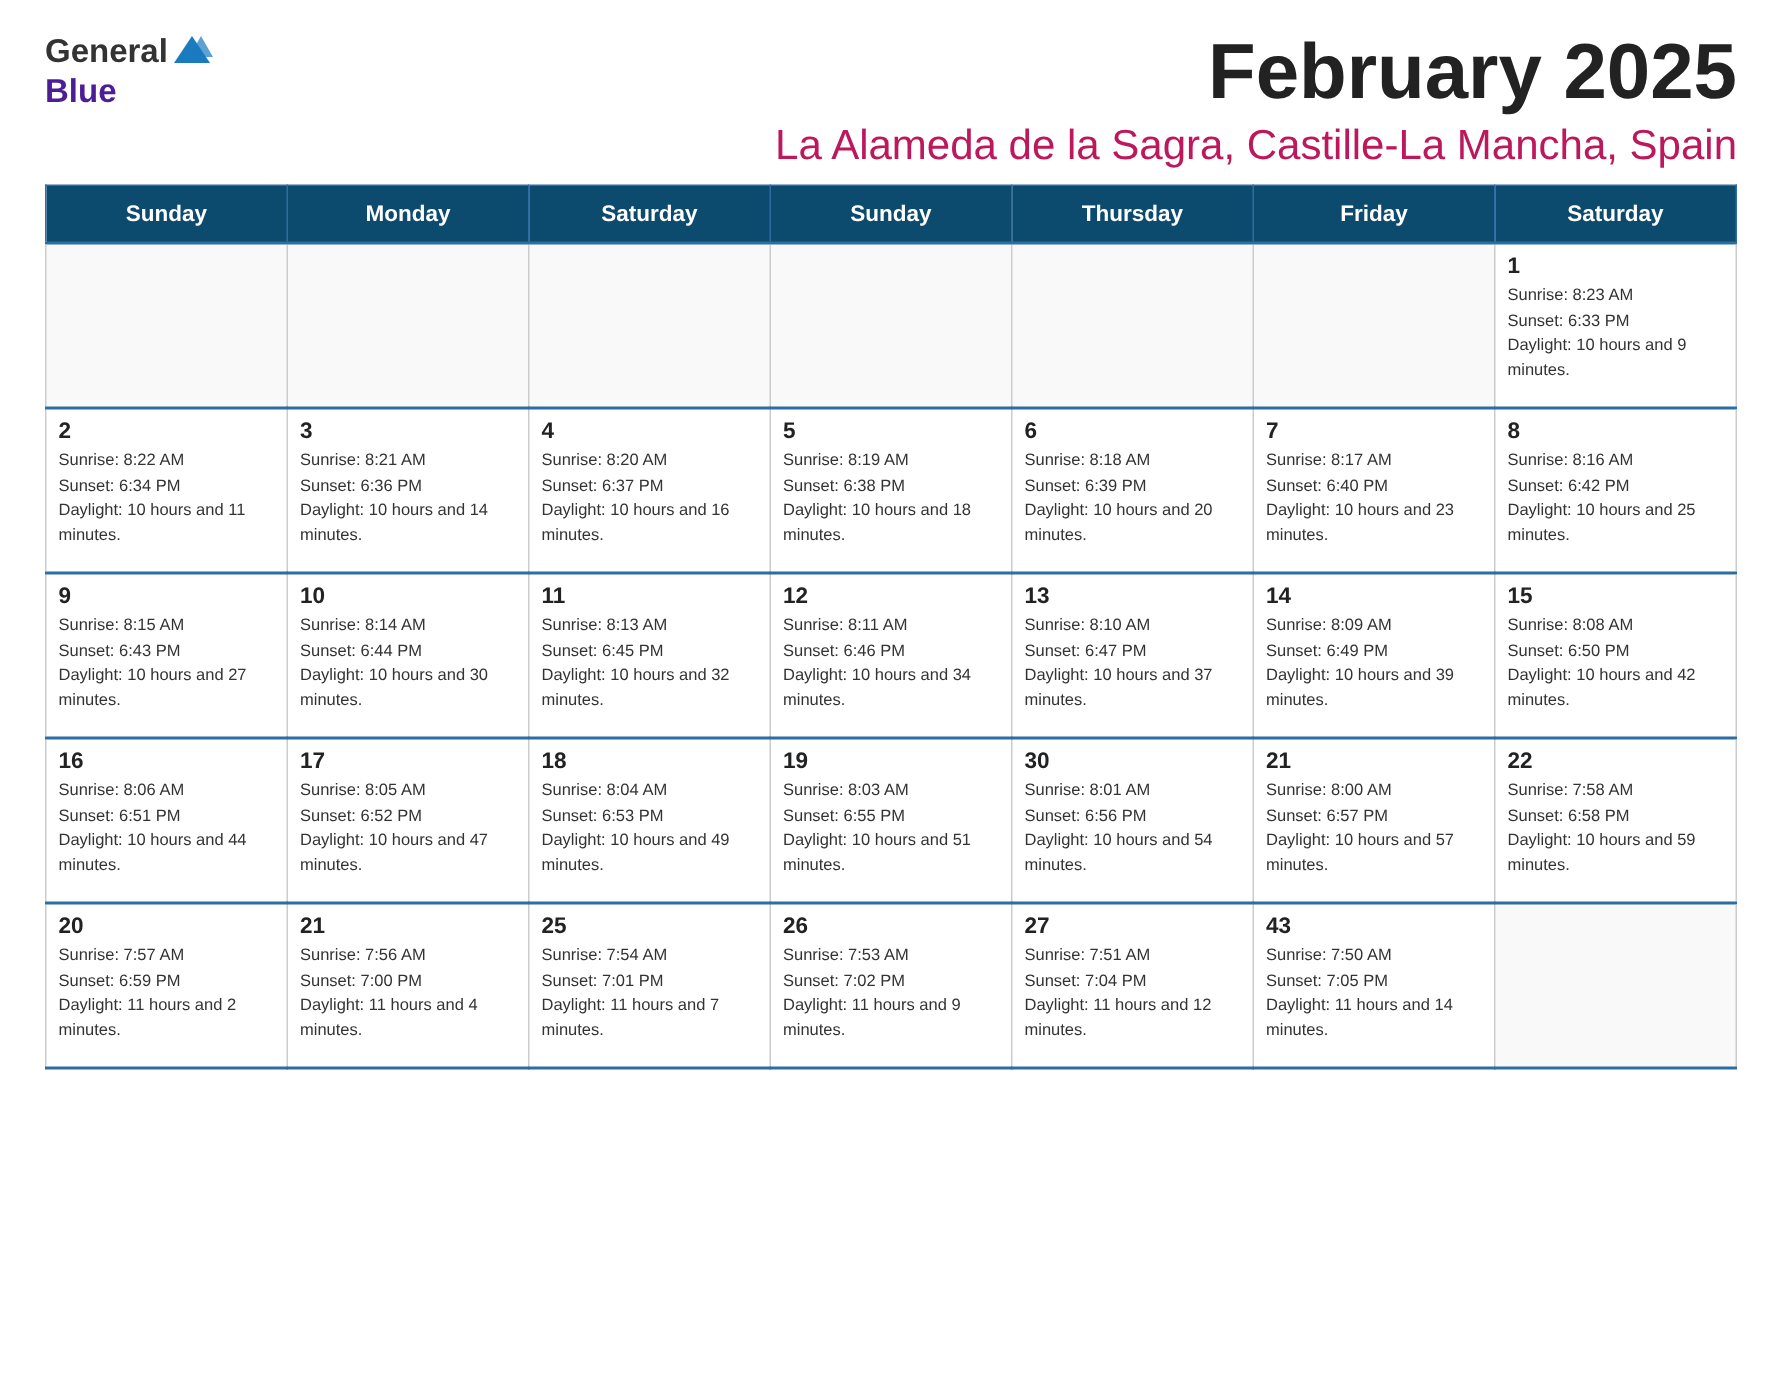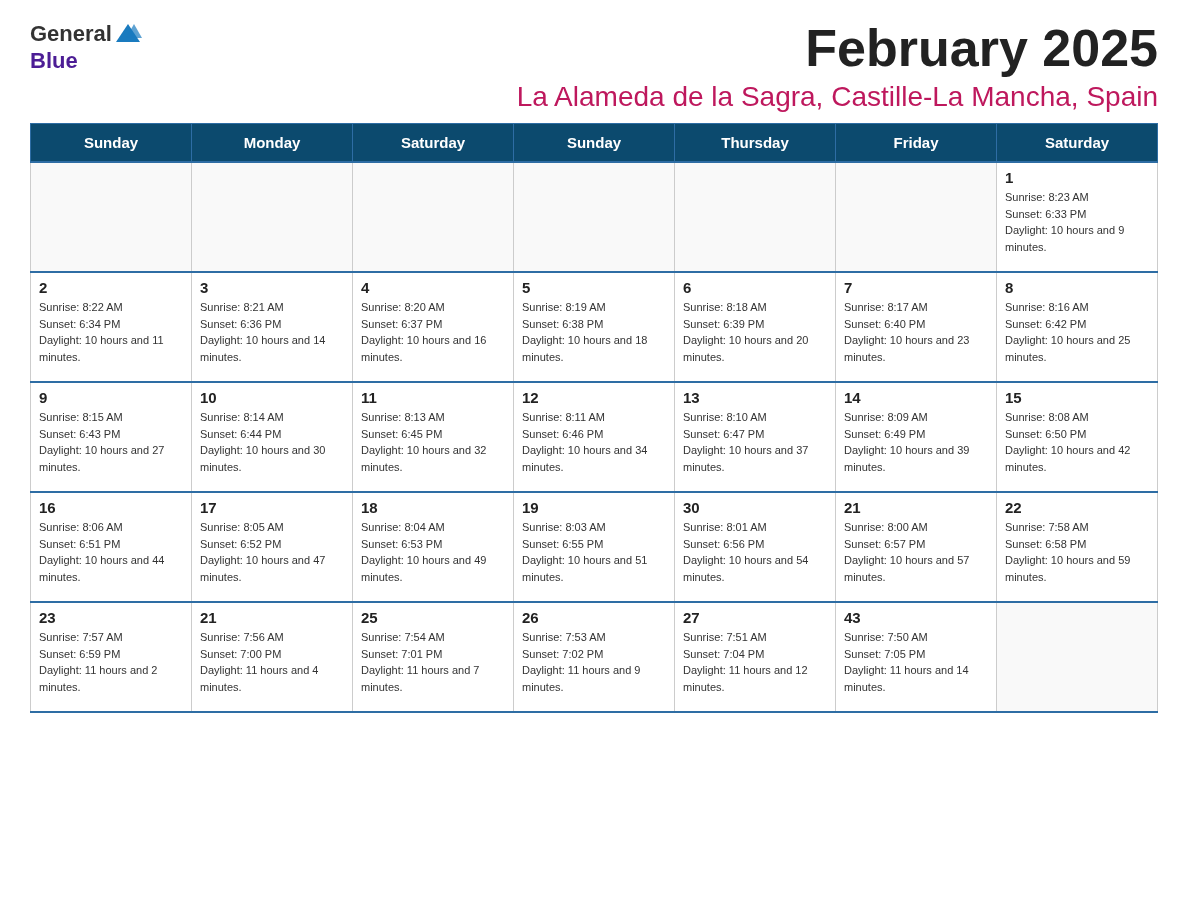--- a/index.html
+++ b/index.html
@@ -227,21 +227,21 @@
           <span class="day-number">21</span>
           <div class="day-info">Sunrise: 8:00 AM<br>Sunset: 6:57 PM<br>Daylight: 10 hours and 57 minutes.</div>
         </td>
         <td>
           <span class="day-number">22</span>
           <div class="day-info">Sunrise: 7:58 AM<br>Sunset: 6:58 PM<br>Daylight: 10 hours and 59 minutes.</div>
         </td>
       </tr>
       <tr class="week-row">
         <td>
-          <span class="day-number">23</span>
+          <span class="day-number">20</span>
           <div class="day-info">Sunrise: 7:57 AM<br>Sunset: 6:59 PM<br>Daylight: 11 hours and 2 minutes.</div>
         </td>
         <td>
           <span class="day-number">21</span>
           <div class="day-info">Sunrise: 7:56 AM<br>Sunset: 7:00 PM<br>Daylight: 11 hours and 4 minutes.</div>
         </td>
         <td>
           <span class="day-number">25</span>
           <div class="day-info">Sunrise: 7:54 AM<br>Sunset: 7:01 PM<br>Daylight: 11 hours and 7 minutes.</div>
         </td>

